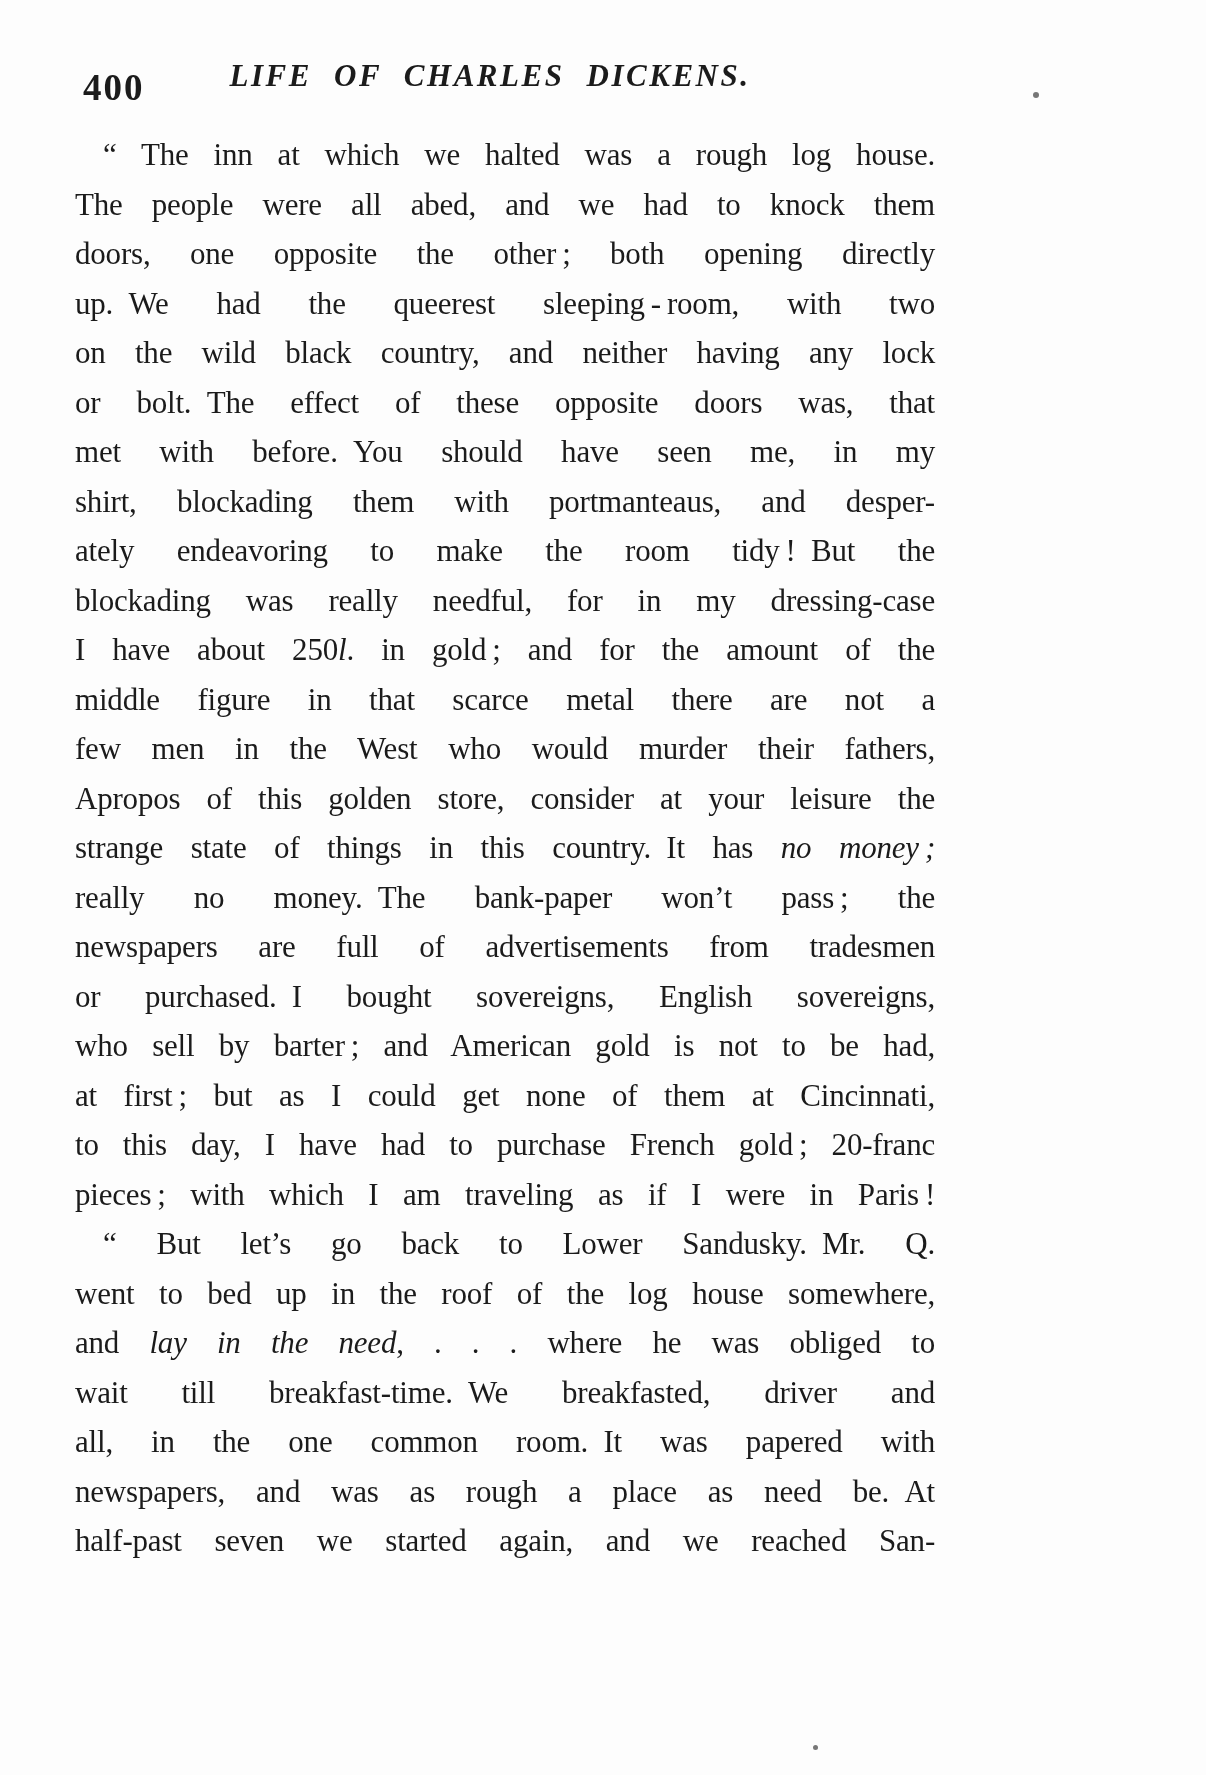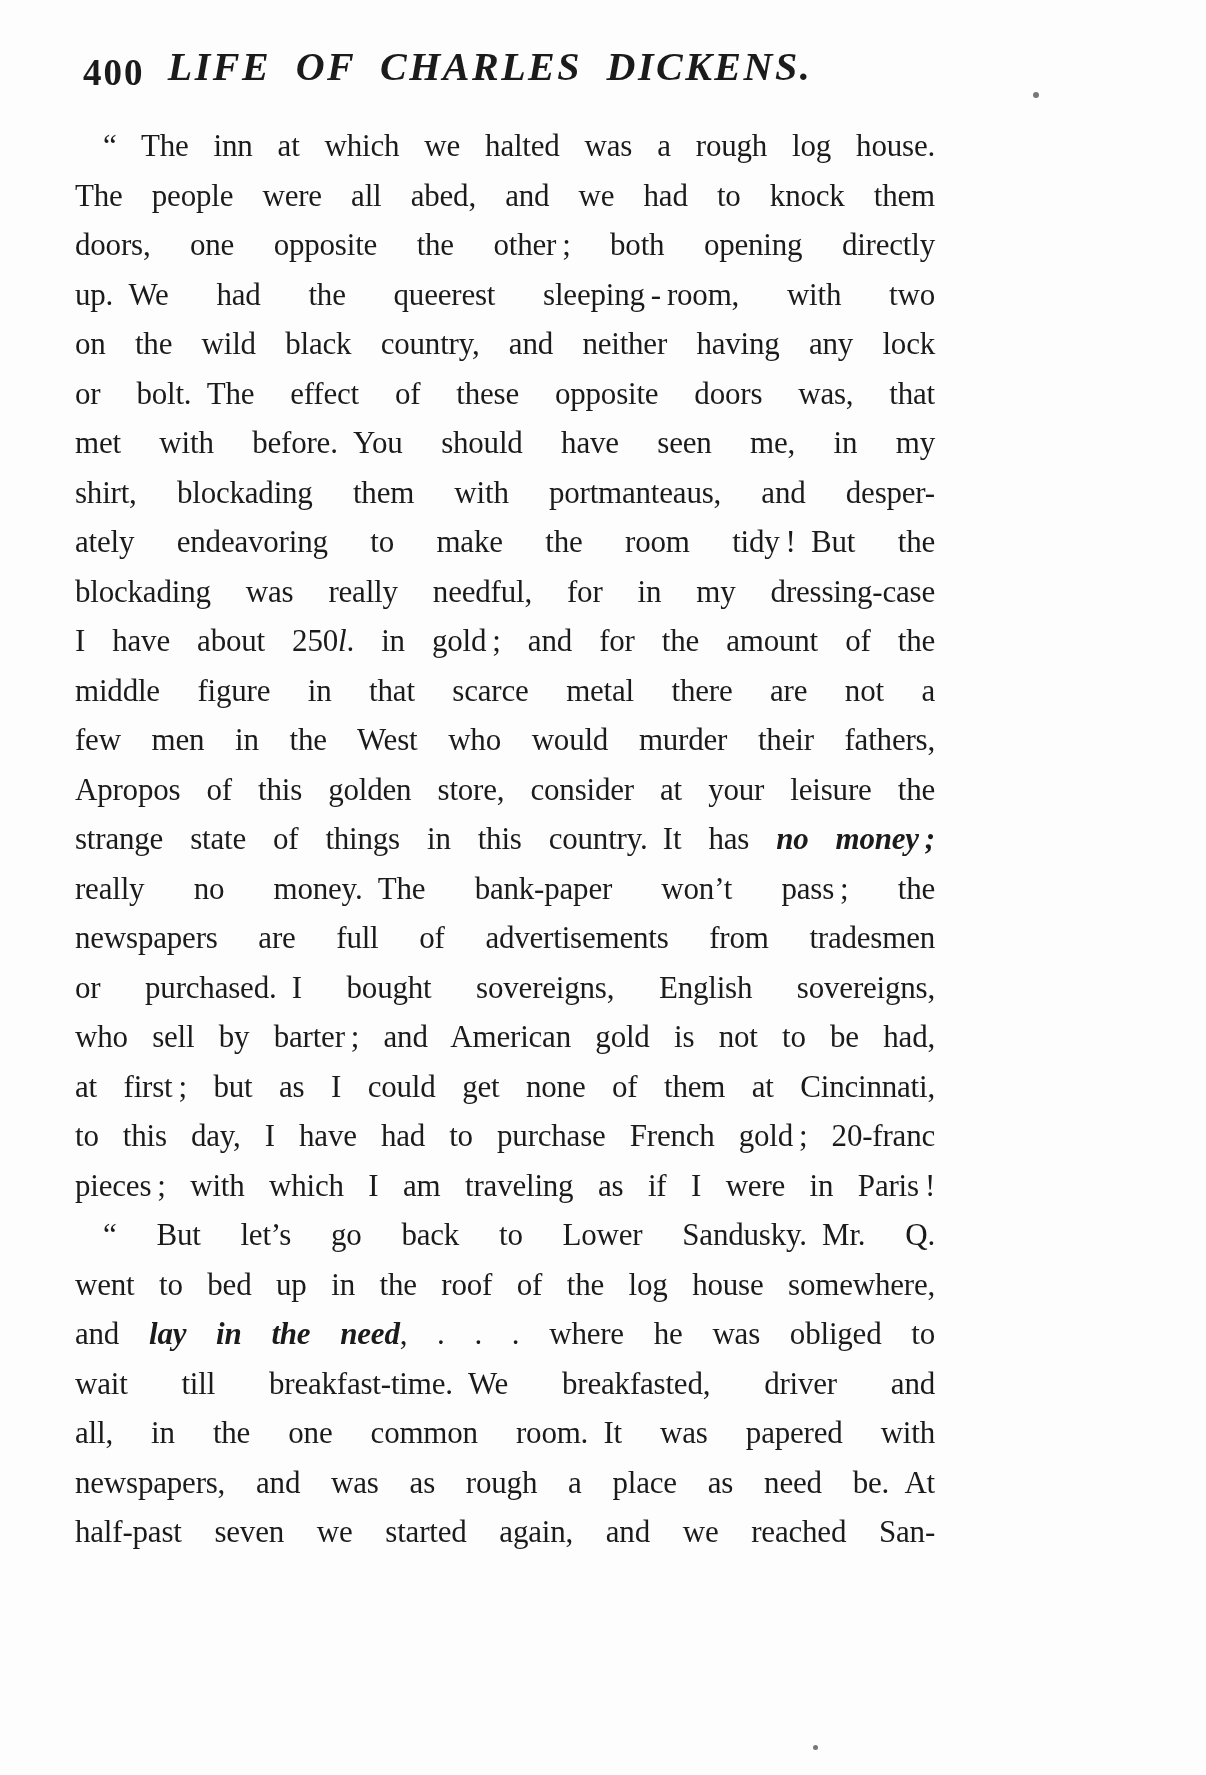--- a/index.html
+++ b/index.html
@@ -28,47 +28,47 @@
   }
   .pagenum {
     position: absolute;
     left: 8px;
     top: 8px;
     font-size: 37px;
     font-weight: 700;
     letter-spacing: 2px;
   }
   .running-title {
-    margin: 1px;
+    margin: 16px;
     text-align: center;
-    font-size: 40px;
+    font-size: 31px;
     font-style: italic;
     font-weight: 700;
     letter-spacing: 2.5px;
     word-spacing: 12px;
     padding-right: 30px;
     white-space: nowrap;
   }
   .body-text {
-    margin-top: 26px;
+    margin-top: 20px;
     font-size: 31px;
   }
   .line {
     height: 49.5px;
     line-height: 49.5px;
     text-align: justify;
     text-align-last: justify;
     letter-spacing: -0.2px;
     white-space: normal;
   }
   .line.first {
     text-indent: 28px;
   }
   .it { font-style: italic; }
-  .bd { font-weight: 700; }
+  .bd { font-weight: 400; }
   .speck {
     position: absolute;
     border-radius: 50%;
     background: #4a4a4a;
     opacity: 0.75;
   }
   .s1 { left: 1033px; top: 92px;  width: 6px; height: 6px; }
   .s2 { left: 813px;  top: 1745px; width: 5px; height: 5px; }
 </style>
 </head>

